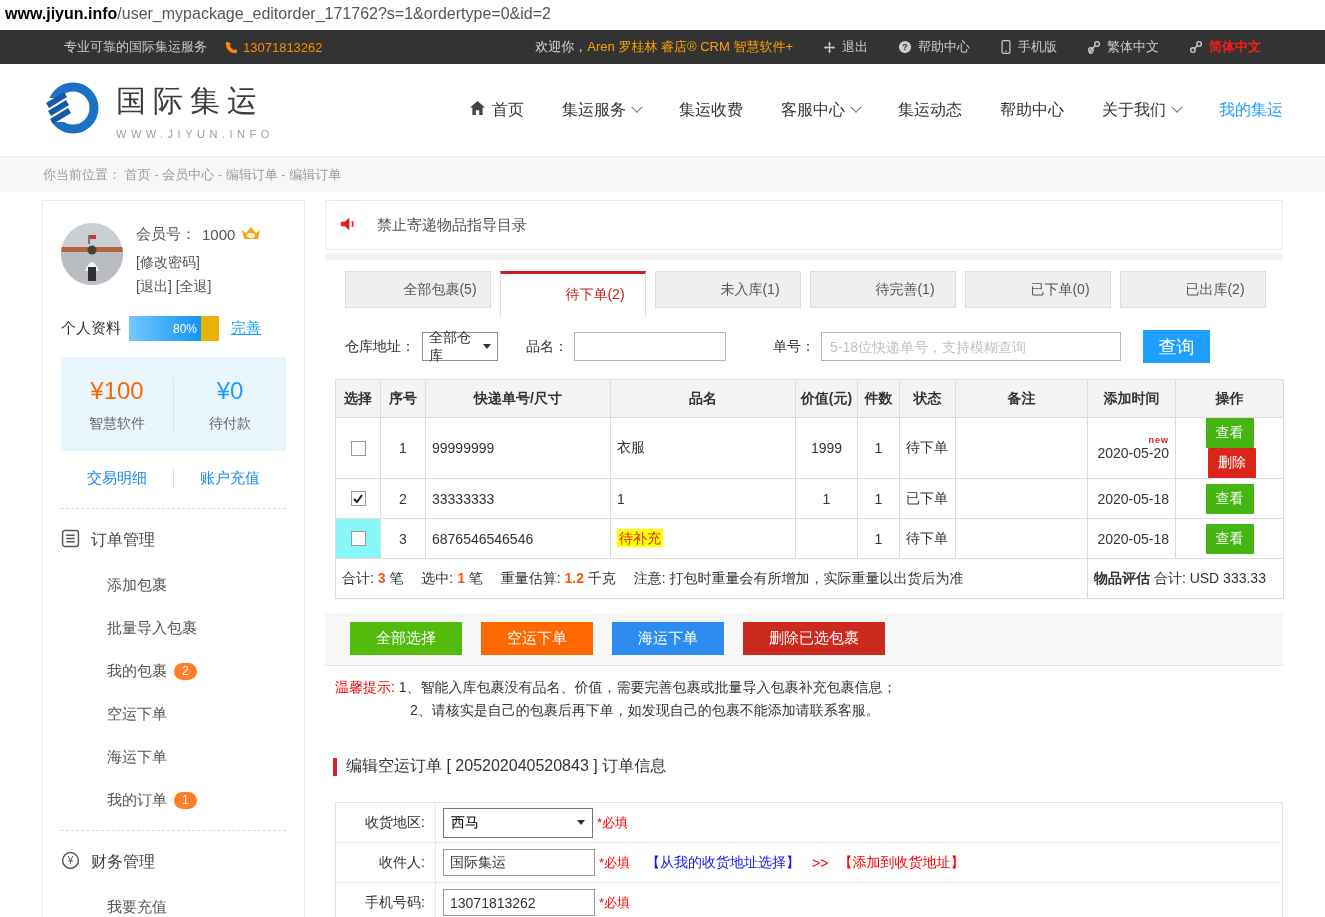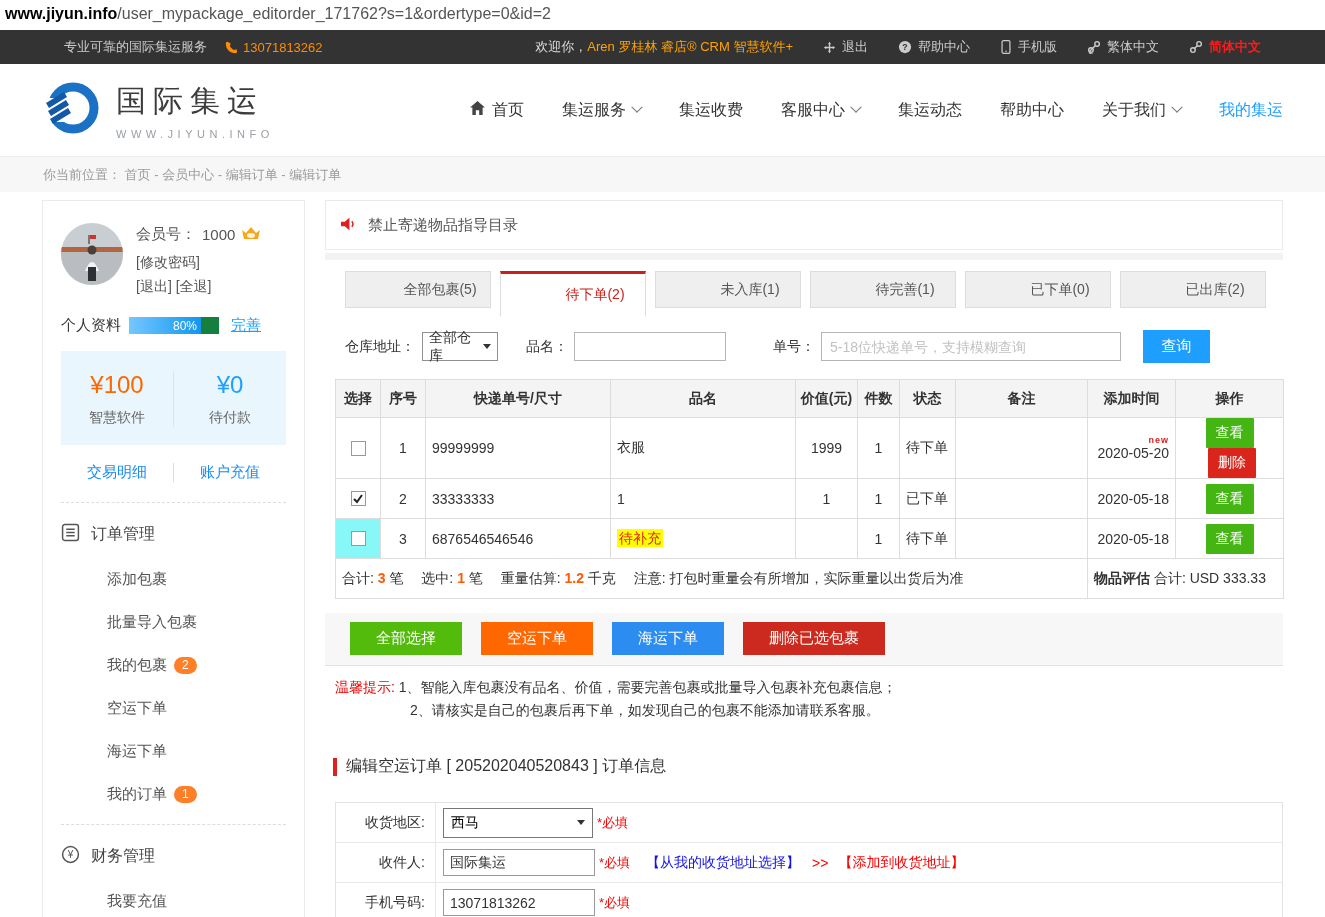--- a/index.html
+++ b/index.html
@@ -43,21 +43,21 @@
   
   .sidebar { width:263px; flex:none; background:#fff; border:1px solid #ebebeb;
     padding:22px 18px; height:1400px; }
   .profile { display:flex; }
   .avatar { width:62px; height:62px; border-radius:50%; overflow:hidden; flex:none; }
   .pinfo { margin-left:13px; font-size:15px; color:#555; }
   .pinfo .row1 { display:flex; align-items:center; gap:6px; margin-top:2px; }
   .pinfo .row2 { margin-top:10px; font-size:14px; }
   .pinfo .row3 { margin-top:6px; font-size:14px; }
   .progress-row { display:flex; align-items:center; margin-top:20px; font-size:15px; color:#333; }
-  .pbar { width:90px; height:17px; background:#15803d; margin-left:8px; }
+  .pbar { width:90px; height:25px; background:#eab308; margin-left:8px; }
   .pfill { width:80%; height:100%; background:linear-gradient(90deg,#74c7ff,#1296f0);
     color:#fff; font-size:12px; display:flex; align-items:center; justify-content:flex-end;
     padding-right:4px; }
   .plink { margin-left:12px; color:#1E9FFF; text-decoration:underline; cursor:pointer; }
   .balance { margin-top:16px; background:#e9f6fe; display:flex; padding:20px 0 18px; text-align:center; }
   .bal-col { flex:1; }
   .bal-col.first { border-right:1px solid #d9e6ee; }
   .bal-amt { font-size:24px; color:#ff6600; }
   .bal-amt.blue { color:#1E9FFF; }
   .bal-lbl { margin-top:10px; font-size:14px; color:#666; }
@@ -67,42 +67,42 @@
   .dash { border-top:1px dashed #ddd; margin:20px 0; }
   .menu-title { display:flex; align-items:center; gap:11px; font-size:16px; color:#444; }
   .menu-items { padding-left:46px; }
   .menu-item { margin-top:24px; font-size:15px; color:#555; cursor:pointer; display:flex; align-items:center; gap:7px; }
   .badge { background:#ff7e28; color:#fff; font-size:12px; border-radius:10px;
     padding:1px 8px; line-height:15px; }
 
   
   .main { flex:1; min-width:0; }
   .notice { border:1px solid #eaeaea; height:50px; display:flex; align-items:center;
-    gap:11px; padding:0 14px; font-size:15px; color:#555; }
+    gap:20px; padding:0 14px; font-size:15px; color:#555; }
   .strip { height:7px; background:#f2f2f2; margin:3px 0 11px; }
   .tabs { display:flex; gap:9px; padding-left:20px; align-items:flex-start; height:47px; }
   .tab { width:146px; height:37px; background:#efefef; border:1px solid #ddd;
     display:flex; align-items:center; justify-content:center; font-size:14px; color:#555; cursor:pointer;padding-left:44px; }
   .tab.active { background:#fff; border-top:3px solid #c9201d; border-bottom:1px solid #fff;
     color:#c9201d; height:46px; }
   .filters { display:flex; align-items:center; margin:12px 0 16px; padding-left:20px;
     font-size:14px; color:#333; }
   .selbox { width:76px; height:29px; border:1px solid #8f8f8f; display:flex; align-items:center;
     justify-content:space-between; padding:0 6px; margin-left:7px; background:#fff; cursor:pointer; }
   .tri { width:0; height:0; border-left:4px solid transparent; border-right:4px solid transparent;
     border-top:5px solid #333; }
   .f-lbl2 { margin-left:28px; }
   .f-lbl3 { margin-left:47px; }
   .inp { height:29px; border:1px solid #b5b5b5; font-size:14px; padding:0 8px;
     font-family:inherit; color:#333; }
   .inp::placeholder { color:#c2c2c2; }
   .inp.name { width:152px; margin-left:6px; }
   .inp.track { width:300px; margin-left:6px; }
   .btn-query { margin-left:22px; width:67px; height:33px; background:#1E9FFF; color:#fff;
-    border:none; font-size:15px; cursor:pointer; font-family:inherit; }
+    border:none; font-size:18px; cursor:pointer; font-family:inherit; }
 
   table.pkg { width:calc(100% - 10px); margin-left:10px; border-collapse:collapse;
     table-layout:fixed; font-size:14px; color:#333; }
   .pkg th { background:#f4f4f4; border:1px solid #ddd; height:38px; font-weight:700; }
   .pkg td { border:1px solid #ddd; height:40px; padding:0 6px; }
   .td-c { text-align:center; }
   .cb { width:15px; height:15px; border:1px solid #999; background:#fdfdfd; margin:0 auto;
     display:flex; align-items:center; justify-content:center; cursor:pointer; }
   .hl-cell { background:#87f7f7; }
   .hl-name { background:#ffff00; color:#e02020; padding:1px 2px; }

